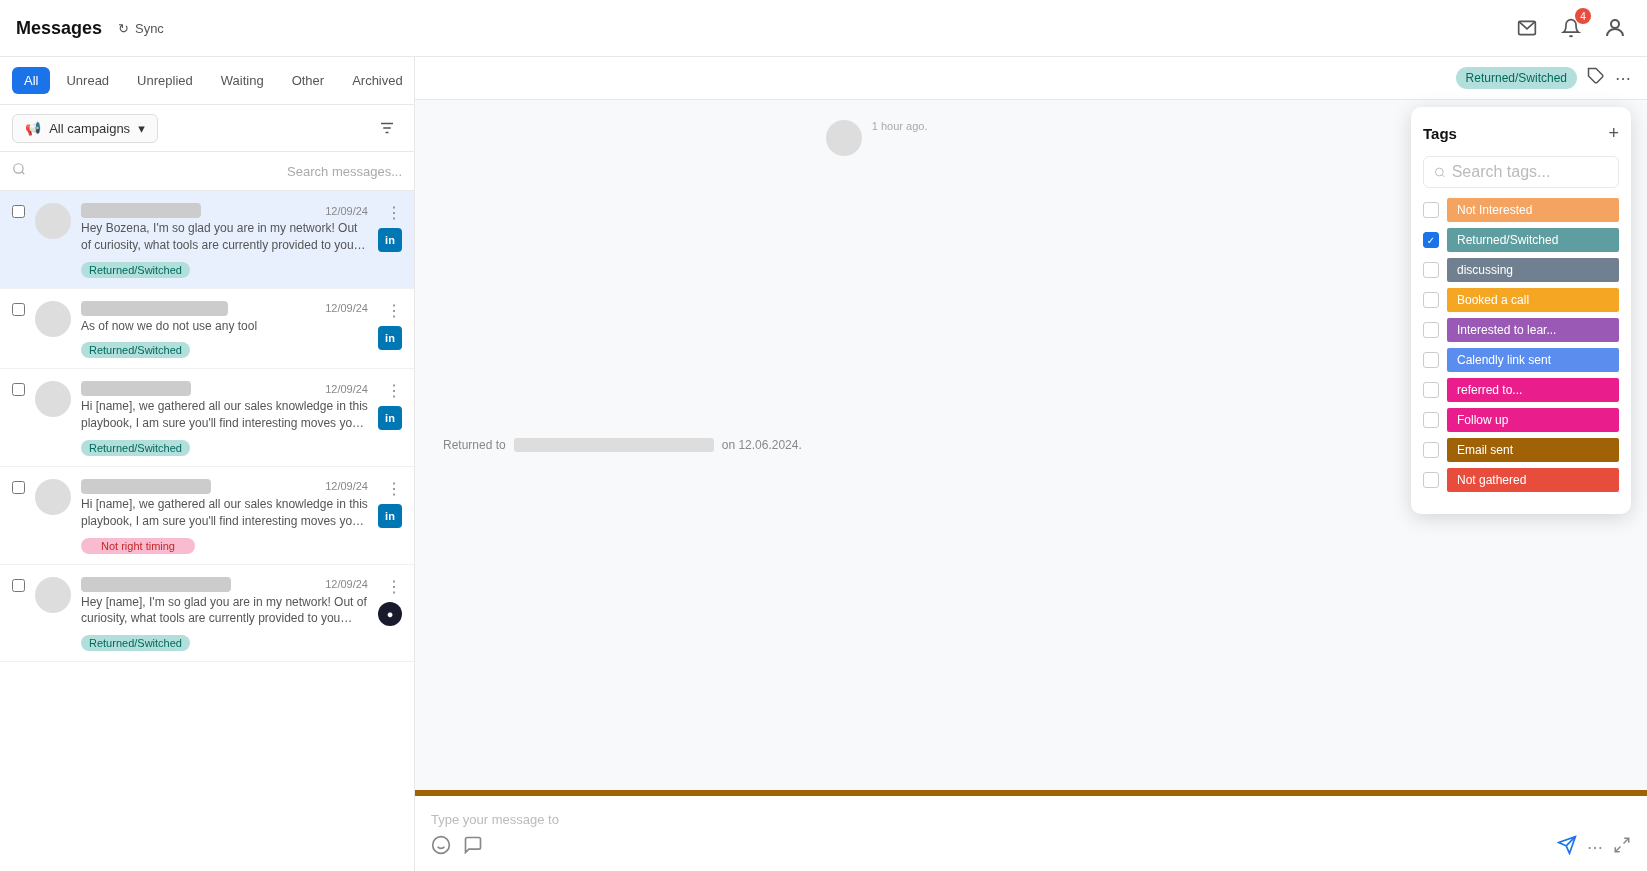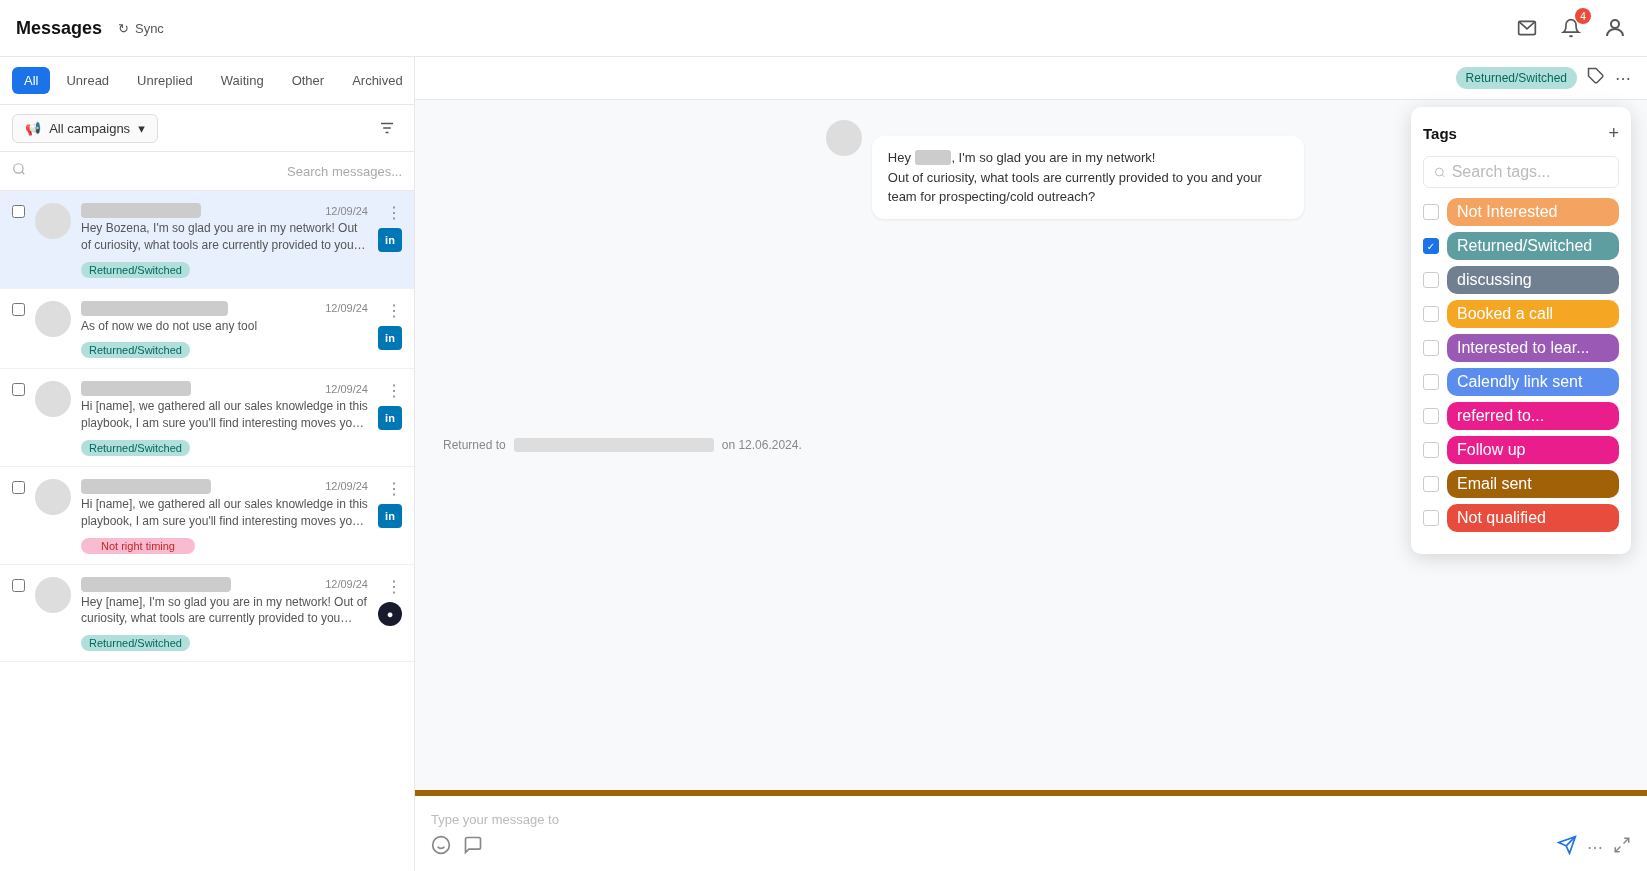--- a/index.html
+++ b/index.html
@@ -82,21 +82,21 @@
     .tags-panel { position: absolute; top: 50px; right: 16px; width: 220px; background: #fff; border-radius: 10px; box-shadow: 0 4px 20px rgba(0,0,0,0.15); z-index: 100; padding: 16px 12px; }
     .tags-header { display: flex; align-items: center; justify-content: space-between; margin-bottom: 12px; }
     .tags-title { font-size: 15px; font-weight: 600; color: #111; }
     .tags-add { cursor: pointer; color: #555; font-size: 18px; }
     .tags-search { display: flex; align-items: center; gap: 6px; border: 1px solid #e8e8e8; border-radius: 6px; padding: 6px 10px; margin-bottom: 10px; }
     .tags-search-input { border: none; outline: none; font-size: 16px; color: #333; width: 100%; }
     .tags-search-input::placeholder { color: #bbb; }
     .tag-item { display: flex; align-items: center; gap: 8px; margin-bottom: 6px; }
     .tag-checkbox { width: 16px; height: 16px; border-radius: 3px; border: 1.5px solid #ccc; flex-shrink: 0; cursor: pointer; display: flex; align-items: center; justify-content: center; }
     .tag-checkbox.checked { background: #1a73e8; border-color: #1a73e8; color: white; font-size: 10px; }
-    .tag-pill { flex: 1; padding: 5px 10px; border-radius: 10px; font-size: 16px; font-weight: 500; }
+    .tag-pill { flex: 1; padding: 5px 10px; border-radius: 2px; font-size: 12px; font-weight: 500; }
     .tag-orange { background: #f4a460; color: #fff; }
     .tag-teal { background: #5f9ea0; color: #fff; }
     .tag-blue-gray { background: #708090; color: #fff; }
     .tag-yellow { background: #f5a623; color: #fff; }
     .tag-purple { background: #9b59b6; color: #fff; }
     .tag-blue { background: #5b8def; color: #fff; }
     .tag-pink { background: #e91e8c; color: #fff; }
     .tag-gray { background: #a16207; color: #fff; }
     .tag-red { background: #e74c3c; color: #fff; }
   </style>
@@ -286,24 +286,20 @@
         <div style="background:#ddd;height:14px;width:200px;border-radius:3px;"></div>
         <span>on 12.06.2024.</span>
         <div class="returned-divider-line"></div>
       </div>
 
       <div style="display:flex;align-items:flex-start;gap:10px;">
         <div style="width:36px;height:36px;border-radius:50%;background:#ddd;flex-shrink:0;"></div>
         <div style="flex:1;">
           <div style="display:flex;align-items:center;justify-content:flex-end;margin-bottom:4px;">
             <span style="font-size:11px;color:#aaa;">1 hour ago.</span>
-          </div>
-          <div class="message-bubble">
-            <p class="bubble-text">Hey <span style="background:#ccc;color:transparent;border-radius:3px;">████</span>, I'm so glad you are in my network!</p>
-            <p class="bubble-text">Out of curiosity, what tools are currently provided to you and your team for prospecting/cold outreach?</p>
           </div>
         </div>
       </div>
     </div>
 
     <div class="input-area">
       <input class="input-field" type="text" placeholder="Type your message to" style="">
       <div class="input-toolbar">
         <div class="input-tools-left">
           <span style="cursor:pointer;color:#888;">
@@ -384,17 +380,17 @@
       <div class="tag-item">
         <div class="tag-checkbox"></div>
         <div class="tag-pill tag-pink">Follow up</div>
       </div>
       <div class="tag-item">
         <div class="tag-checkbox"></div>
         <div class="tag-pill tag-gray">Email sent</div>
       </div>
       <div class="tag-item">
         <div class="tag-checkbox"></div>
-        <div class="tag-pill tag-red">Not qualified</div>
+        <div class="tag-pill tag-red">Not gathered</div>
       </div>
     </div>
   </div>
 </div>
 
 </body></html>

